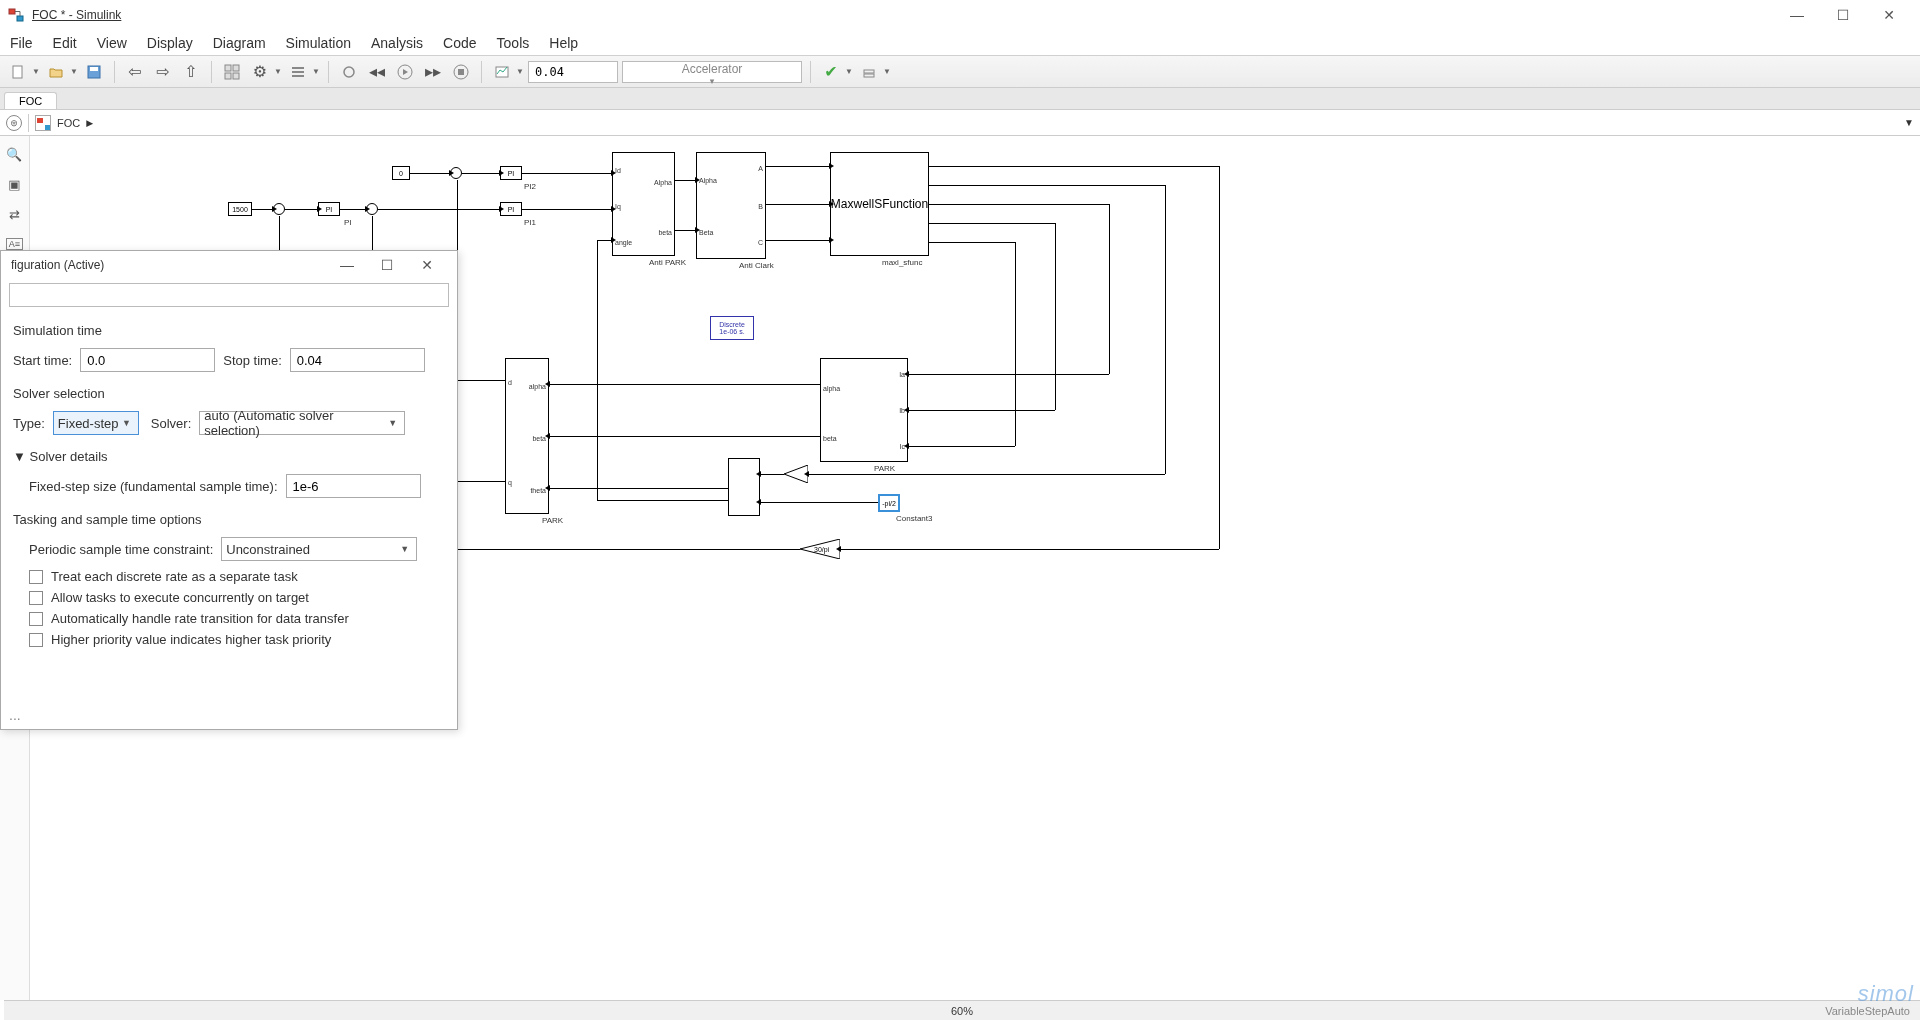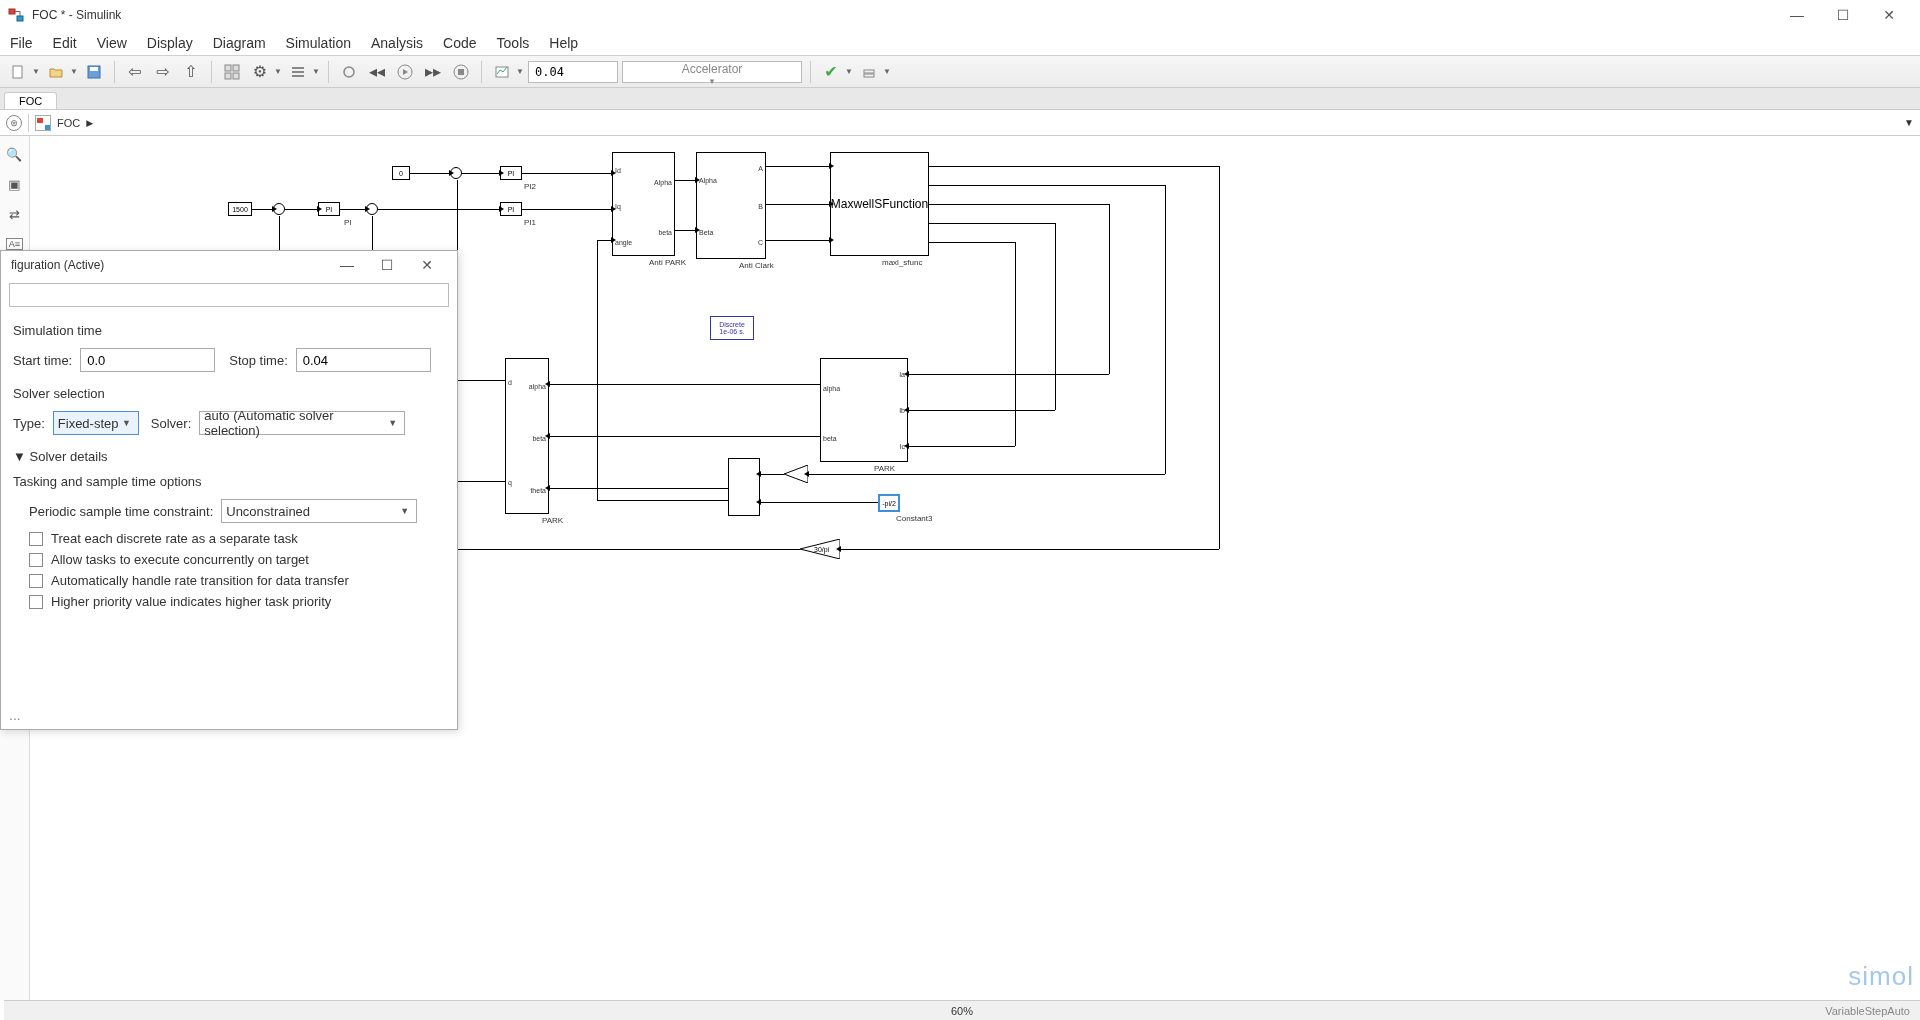--- a/index.html
+++ b/index.html
@@ -1,21 +1,21 @@
 <!DOCTYPE html>
 <html><head>
 <meta charset="utf-8">
 <style>
 * { box-sizing: border-box; margin: 0; padding: 0; font-family: "Segoe UI", Arial, sans-serif; }
 body { background: #fff; width: 1920px; height: 1020px; overflow: hidden; position: relative; }
 
 
 .titlebar { height: 30px; background: #fff; display: flex; align-items: center; padding: 0 8px; border-bottom: 0; }
 .titlebar .app-icon { width: 16px; height: 16px; margin-right: 8px; }
-.titlebar .title { font-size: 12px; color: #333; flex: 1; }
+.titlebar .title { font-size: 12px; color: #333; flex: 1; text-decoration: underline; }
 .titlebar .win-btns { display: flex; gap: 0; }
 .titlebar .win-btn { width: 46px; height: 30px; display: flex; align-items: center; justify-content: center; color: #555; font-size: 14px; }
 
 
 .menubar { height: 26px; background: #fff; display: flex; align-items: center; padding: 0 0; border-bottom: 1px solid #d0d0d0; }
 .menubar .menu-item { padding: 0 10px; font-size: 14px; color: #333; cursor: pointer; }
 
 
 .toolbar { height: 32px; background: linear-gradient(#f6f6f6,#ececec); border-bottom: 1px solid #ccc; display: flex; align-items: center; padding: 0 6px; gap: 4px; }
 .toolbar .tbtn { width: 24px; height: 24px; display: flex; align-items: center; justify-content: center; border: 1px solid transparent; border-radius: 2px; color: #555; cursor: pointer; }
@@ -74,21 +74,21 @@
 .dialog input[type=text] { height: 24px; border: 1px solid #aaa; padding: 0 6px; font-size: 13px; background: #fff; }
 .dialog select, .dialog .select { height: 24px; border: 1px solid #aaa; padding: 0 4px; font-size: 13px; background: #fff; display: flex; align-items: center; justify-content: space-between; }
 .dialog .select .caret { font-size: 9px; color: #555; padding: 0 3px; }
 .dialog .select.highlight { border: 1px solid #4a90d9; background: #eaf3fb; }
 .dialog .collapse { font-size: 13px; cursor: pointer; margin-bottom: 10px; }
 .dialog .indent { margin-left: 16px; }
 .dialog .chk-row { display: flex; align-items: center; gap: 8px; margin: 6px 0; font-size: 13px; }
 .dialog .chk { width: 14px; height: 14px; border: 1px solid #888; background: #fff; }
 .dialog .ellipsis { position: absolute; left: 8px; bottom: 6px; font-size: 14px; color: #888; }
 
-.watermark { position: absolute; right: 6px; bottom: 28px; font-size: 26px; color: #4a90d9; opacity: 0.5; letter-spacing: 1px; }
+.watermark { position: absolute; right: 6px; bottom: 13px; font-size: 22px; color: #4a90d9; opacity: 0.5; font-style: italic; letter-spacing: 1px; }
 </style>
 </head>
 <body>
 
 <div class="titlebar">
   <svg class="app-icon" viewBox="0 0 16 16">
       <rect x="1" y="2" width="6" height="5" fill="#d43" stroke="#933"></rect>
       <rect x="9" y="9" width="6" height="5" fill="#39c" stroke="#168"></rect>
       <path d="M7 4.5 H12 V9" stroke="#666" fill="none"></path>
     </svg>
@@ -376,21 +376,21 @@
     <div class="win-btn">☐</div>
     <div class="win-btn">✕</div>
   </div>
   <div class="dlg-search"></div>
   <div class="dlg-body">
     <div class="section">
       <div class="section-title">Simulation time</div>
       <div class="row">
         <span class="field-label">Start time:</span>
         <input type="text" style="width: 135px;" value="0.0">
-        <span class="field-label" style="margin-left:6px">Stop time:</span>
+        <span class="field-label" style="">Stop time:</span>
         <input type="text" style="width: 135px;" value="0.04">
       </div>
     </div>
 
     <div class="section">
       <div class="section-title">Solver selection</div>
       <div class="row">
         <span class="field-label">Type:</span>
         <div class="select highlight" style="width:86px">
             <span>Fixed-step</span>
@@ -398,20 +398,26 @@
           </div>
         <span class="field-label" style="margin-left:4px">Solver:</span>
         <div class="select" style="width:206px">
             <span>auto (Automatic solver selection)</span>
             <span class="caret">▼</span>
           </div>
       </div>
     </div>
 
     <div class="collapse">▼ <span>Solver details</span></div>
+    <div class="indent section">
+      <div class="row">
+        <span class="field-label">Fixed-step size (fundamental sample time):</span>
+        <input type="text" style="width: 135px;" value="1e-6">
+      </div>
+    </div>
 
     <div class="section-title">Tasking and sample time options</div>
     <div class="indent">
       <div class="row">
         <span class="field-label">Periodic sample time constraint:</span>
         <div class="select" style="width:196px">
             <span>Unconstrained</span>
             <span class="caret">▼</span>
           </div>
       </div>

